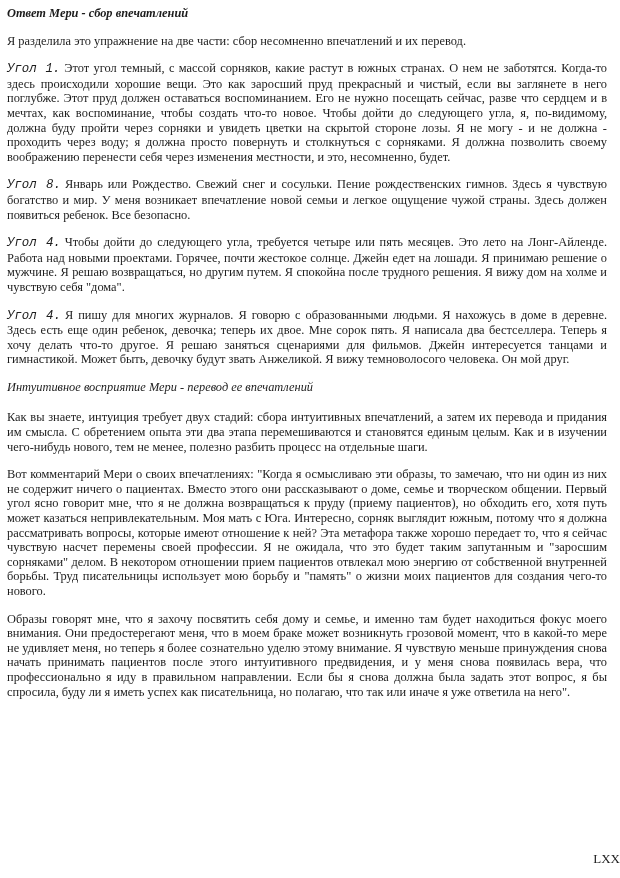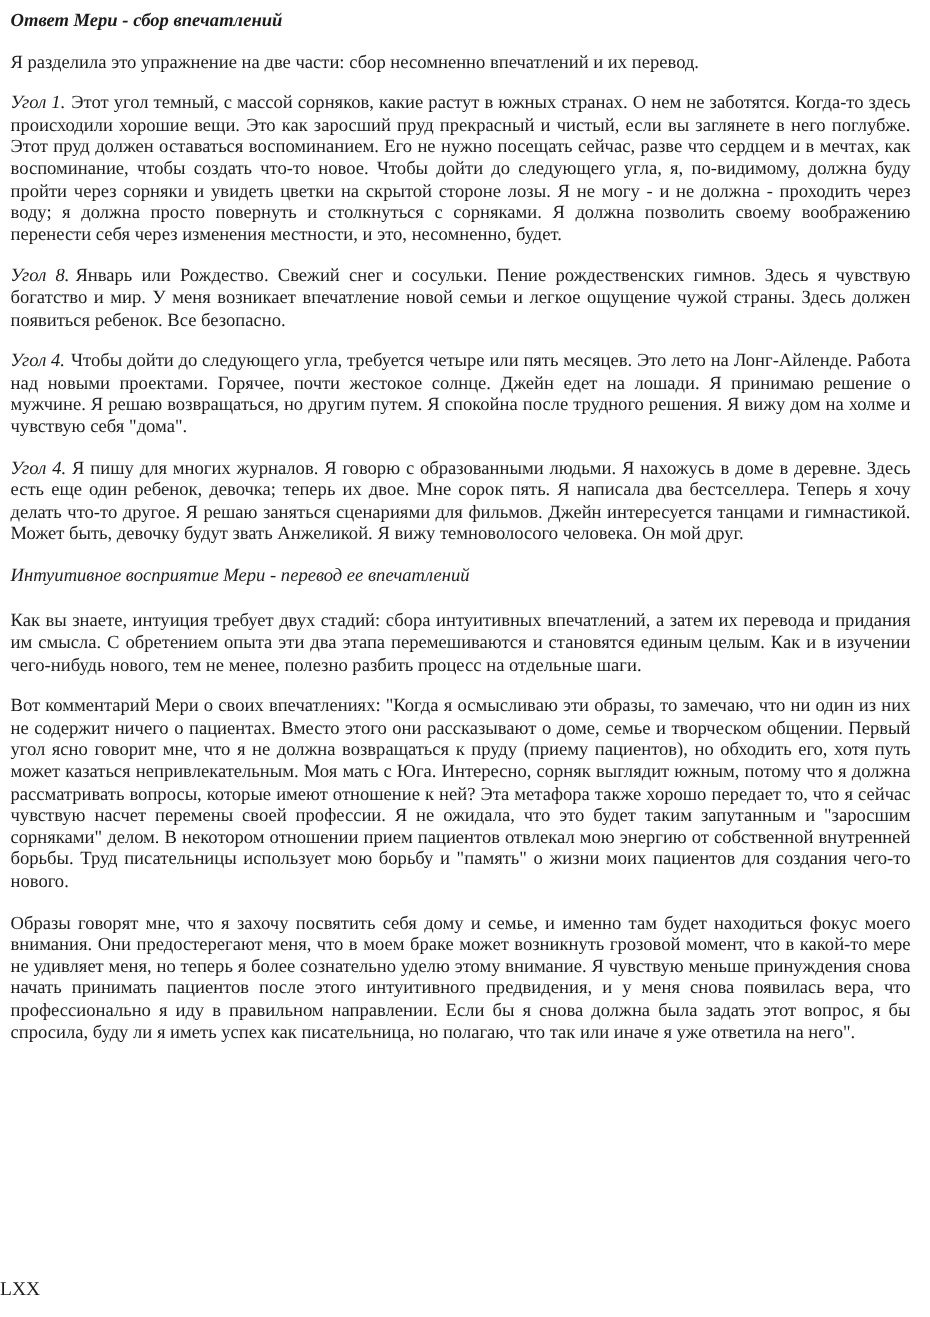--- a/index.html
+++ b/index.html
@@ -28,27 +28,28 @@
   .h-italic {
     font-style: italic;
   }
   .h-spaced {
     margin-top: 0;
     margin-bottom: 16px;
   }
   .lead {
     font-style: italic;
     margin-right: 4px;
+    font-family: Liberation Mono, monospace;
   }
   .page-number {
     position: absolute;
     bottom: 11px;
     left: 0;
     width: 100%;
-    text-align: left;
+    text-align: right;
     font-size: 13px;
     color: #1c1c1c;
   }
 </style>
 </head>
 <body>
 
 <div class="page">
 
   <p class="h-bold-italic">Ответ Мери - сбор впечатлений</p>

